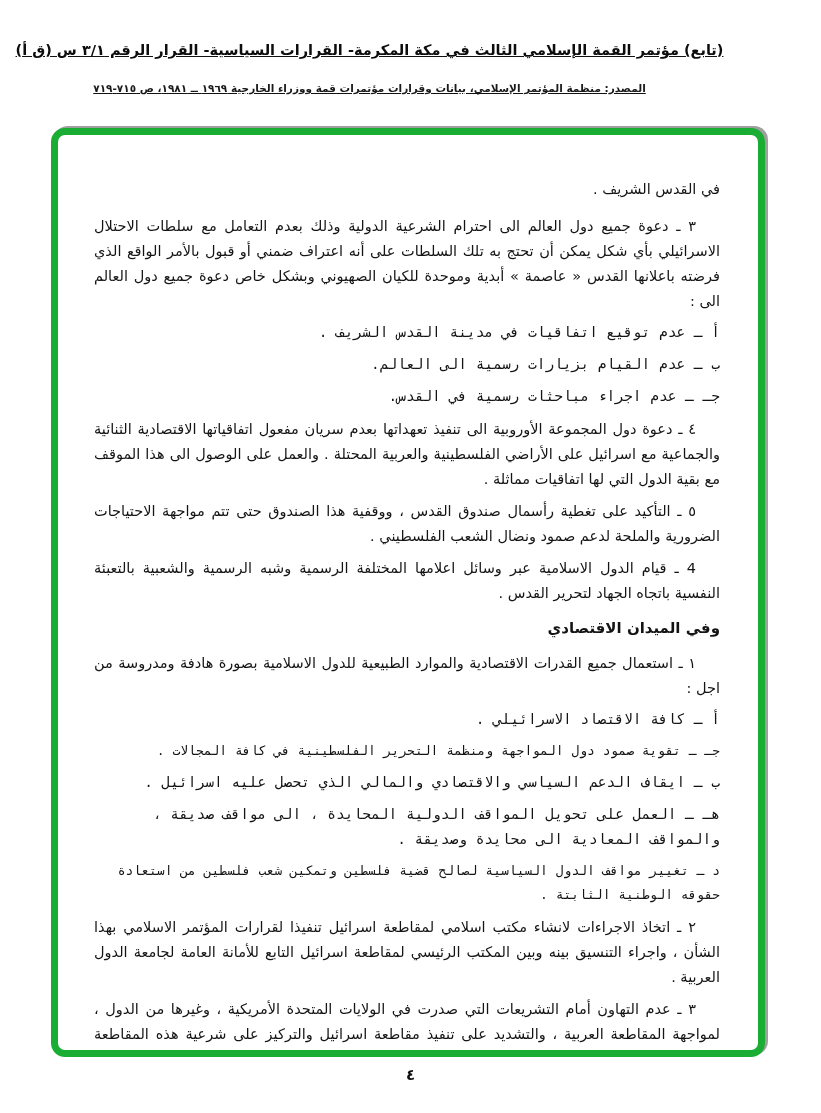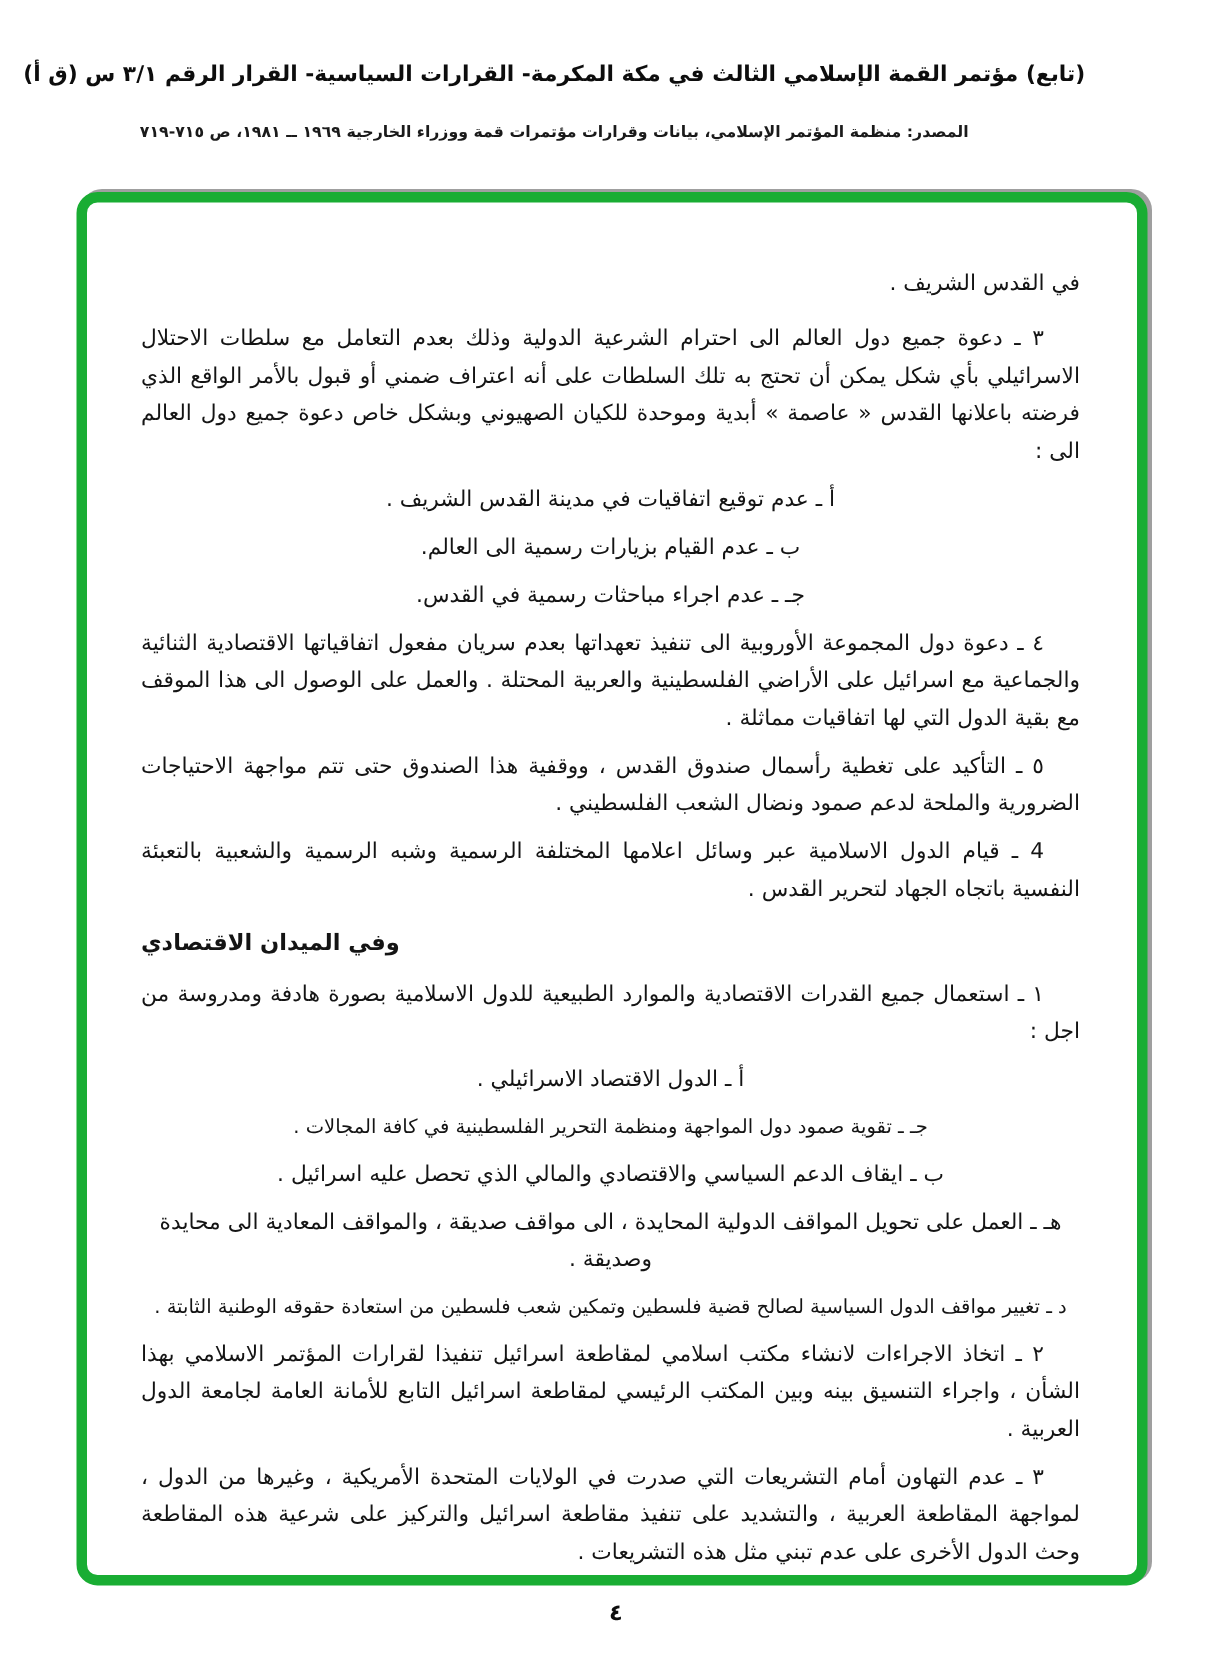--- a/index.html
+++ b/index.html
@@ -15,20 +15,21 @@
     color: #111111;
     overflow: hidden;
   }
   .page-header {
     position: absolute;
     top: 42px;
     left: 0;
     width: 739px;
     direction: rtl;
     text-align: center;
+    text-decoration: underline;
   }
   .hdr-title {
     font-size: 14.5px;
     font-weight: bold;
     letter-spacing: 0.2px;
     color: #0d0d0d;
   }
   .hdr-source {
     margin-top: 24px;
     font-size: 10.5px;
@@ -63,28 +64,29 @@
   .doc p.opening {
     text-align: right;
     margin-bottom: 12px;
   }
   .doc p.para {
     text-align: justify;
     text-align-last: right;
     text-indent: 24px;
   }
   .doc p.item {
-    text-align: center;
+    text-align: right;
+    font-family: Liberation Mono, monospace;
   }
   .doc p.small {
     font-size: 13px;
     line-height: 24px;
   }
   .doc p.heading {
-    text-align: left;
+    text-align: right;
     font-weight: bold;
     font-size: 15px;
     margin: 10px 0 10px 0;
   }
   .page-number {
     position: absolute;
     top: 1066px;
     left: 0;
     width: 821px;
     text-align: center;
@@ -106,21 +108,21 @@
     <p class="opening">في القدس الشريف .</p>
     <p class="para">٣ ـ دعوة جميع دول العالم الى احترام الشرعية الدولية وذلك بعدم التعامل مع سلطات الاحتلال الاسرائيلي بأي شكل يمكن أن تحتج به تلك السلطات على أنه اعتراف ضمني أو قبول بالأمر الواقع الذي فرضته باعلانها القدس « عاصمة » أبدية وموحدة للكيان الصهيوني وبشكل خاص دعوة جميع دول العالم الى :</p>
     <p class="item">أ ـ عدم توقيع اتفاقيات في مدينة القدس الشريف .</p>
     <p class="item">ب ـ عدم القيام بزيارات رسمية الى العالم.</p>
     <p class="item">جـ ـ عدم اجراء مباحثات رسمية  في القدس.</p>
     <p class="para">٤ ـ دعوة دول المجموعة الأوروبية الى تنفيذ تعهداتها بعدم سريان مفعول اتفاقياتها الاقتصادية الثنائية والجماعية مع اسرائيل على الأراضي الفلسطينية والعربية المحتلة . والعمل على الوصول الى هذا الموقف مع بقية الدول التي لها اتفاقيات مماثلة .</p>
     <p class="para">٥ ـ التأكيد على تغطية رأسمال صندوق القدس ، ووقفية هذا الصندوق حتى تتم مواجهة الاحتياجات الضرورية والملحة لدعم صمود ونضال الشعب الفلسطيني .</p>
     <p class="para">4 ـ قيام الدول الاسلامية عبر وسائل اعلامها المختلفة الرسمية وشبه الرسمية والشعبية بالتعبئة النفسية باتجاه الجهاد لتحرير القدس .</p>
     <p class="heading">وفي الميدان الاقتصادي</p>
     <p class="para">١ ـ استعمال جميع القدرات الاقتصادية والموارد الطبيعية للدول الاسلامية بصورة هادفة ومدروسة من اجل :</p>
-    <p class="item">أ ـ الدول الاقتصاد الاسرائيلي .</p>
+    <p class="item">أ ـ كافة الاقتصاد الاسرائيلي .</p>
     <p class="item small">جـ ـ تقوية صمود دول المواجهة ومنظمة التحرير الفلسطينية في كافة المجالات .</p>
     <p class="item">ب ـ ايقاف الدعم السياسي والاقتصادي والمالي الذي تحصل عليه اسرائيل .</p>
     <p class="item">هـ ـ العمل على تحويل المواقف الدولية المحايدة ، الى مواقف صديقة ، والمواقف المعادية الى محايدة وصديقة .</p>
     <p class="item small">د ـ تغيير مواقف الدول السياسية لصالح قضية فلسطين وتمكين شعب فلسطين من استعادة حقوقه الوطنية الثابتة .</p>
     <p class="para">٢ ـ اتخاذ الاجراءات لانشاء مكتب اسلامي لمقاطعة اسرائيل تنفيذا لقرارات المؤتمر الاسلامي بهذا الشأن ، واجراء التنسيق بينه وبين المكتب الرئيسي لمقاطعة اسرائيل التابع للأمانة العامة لجامعة الدول العربية .</p>
     <p class="para">٣ ـ عدم التهاون أمام التشريعات التي صدرت في الولايات المتحدة الأمريكية ، وغيرها من الدول ، لمواجهة المقاطعة العربية ، والتشديد على تنفيذ مقاطعة اسرائيل والتركيز على شرعية هذه المقاطعة وحث الدول الأخرى على عدم تبني مثل هذه التشريعات .</p>
 
   </div>
 </div>
 

